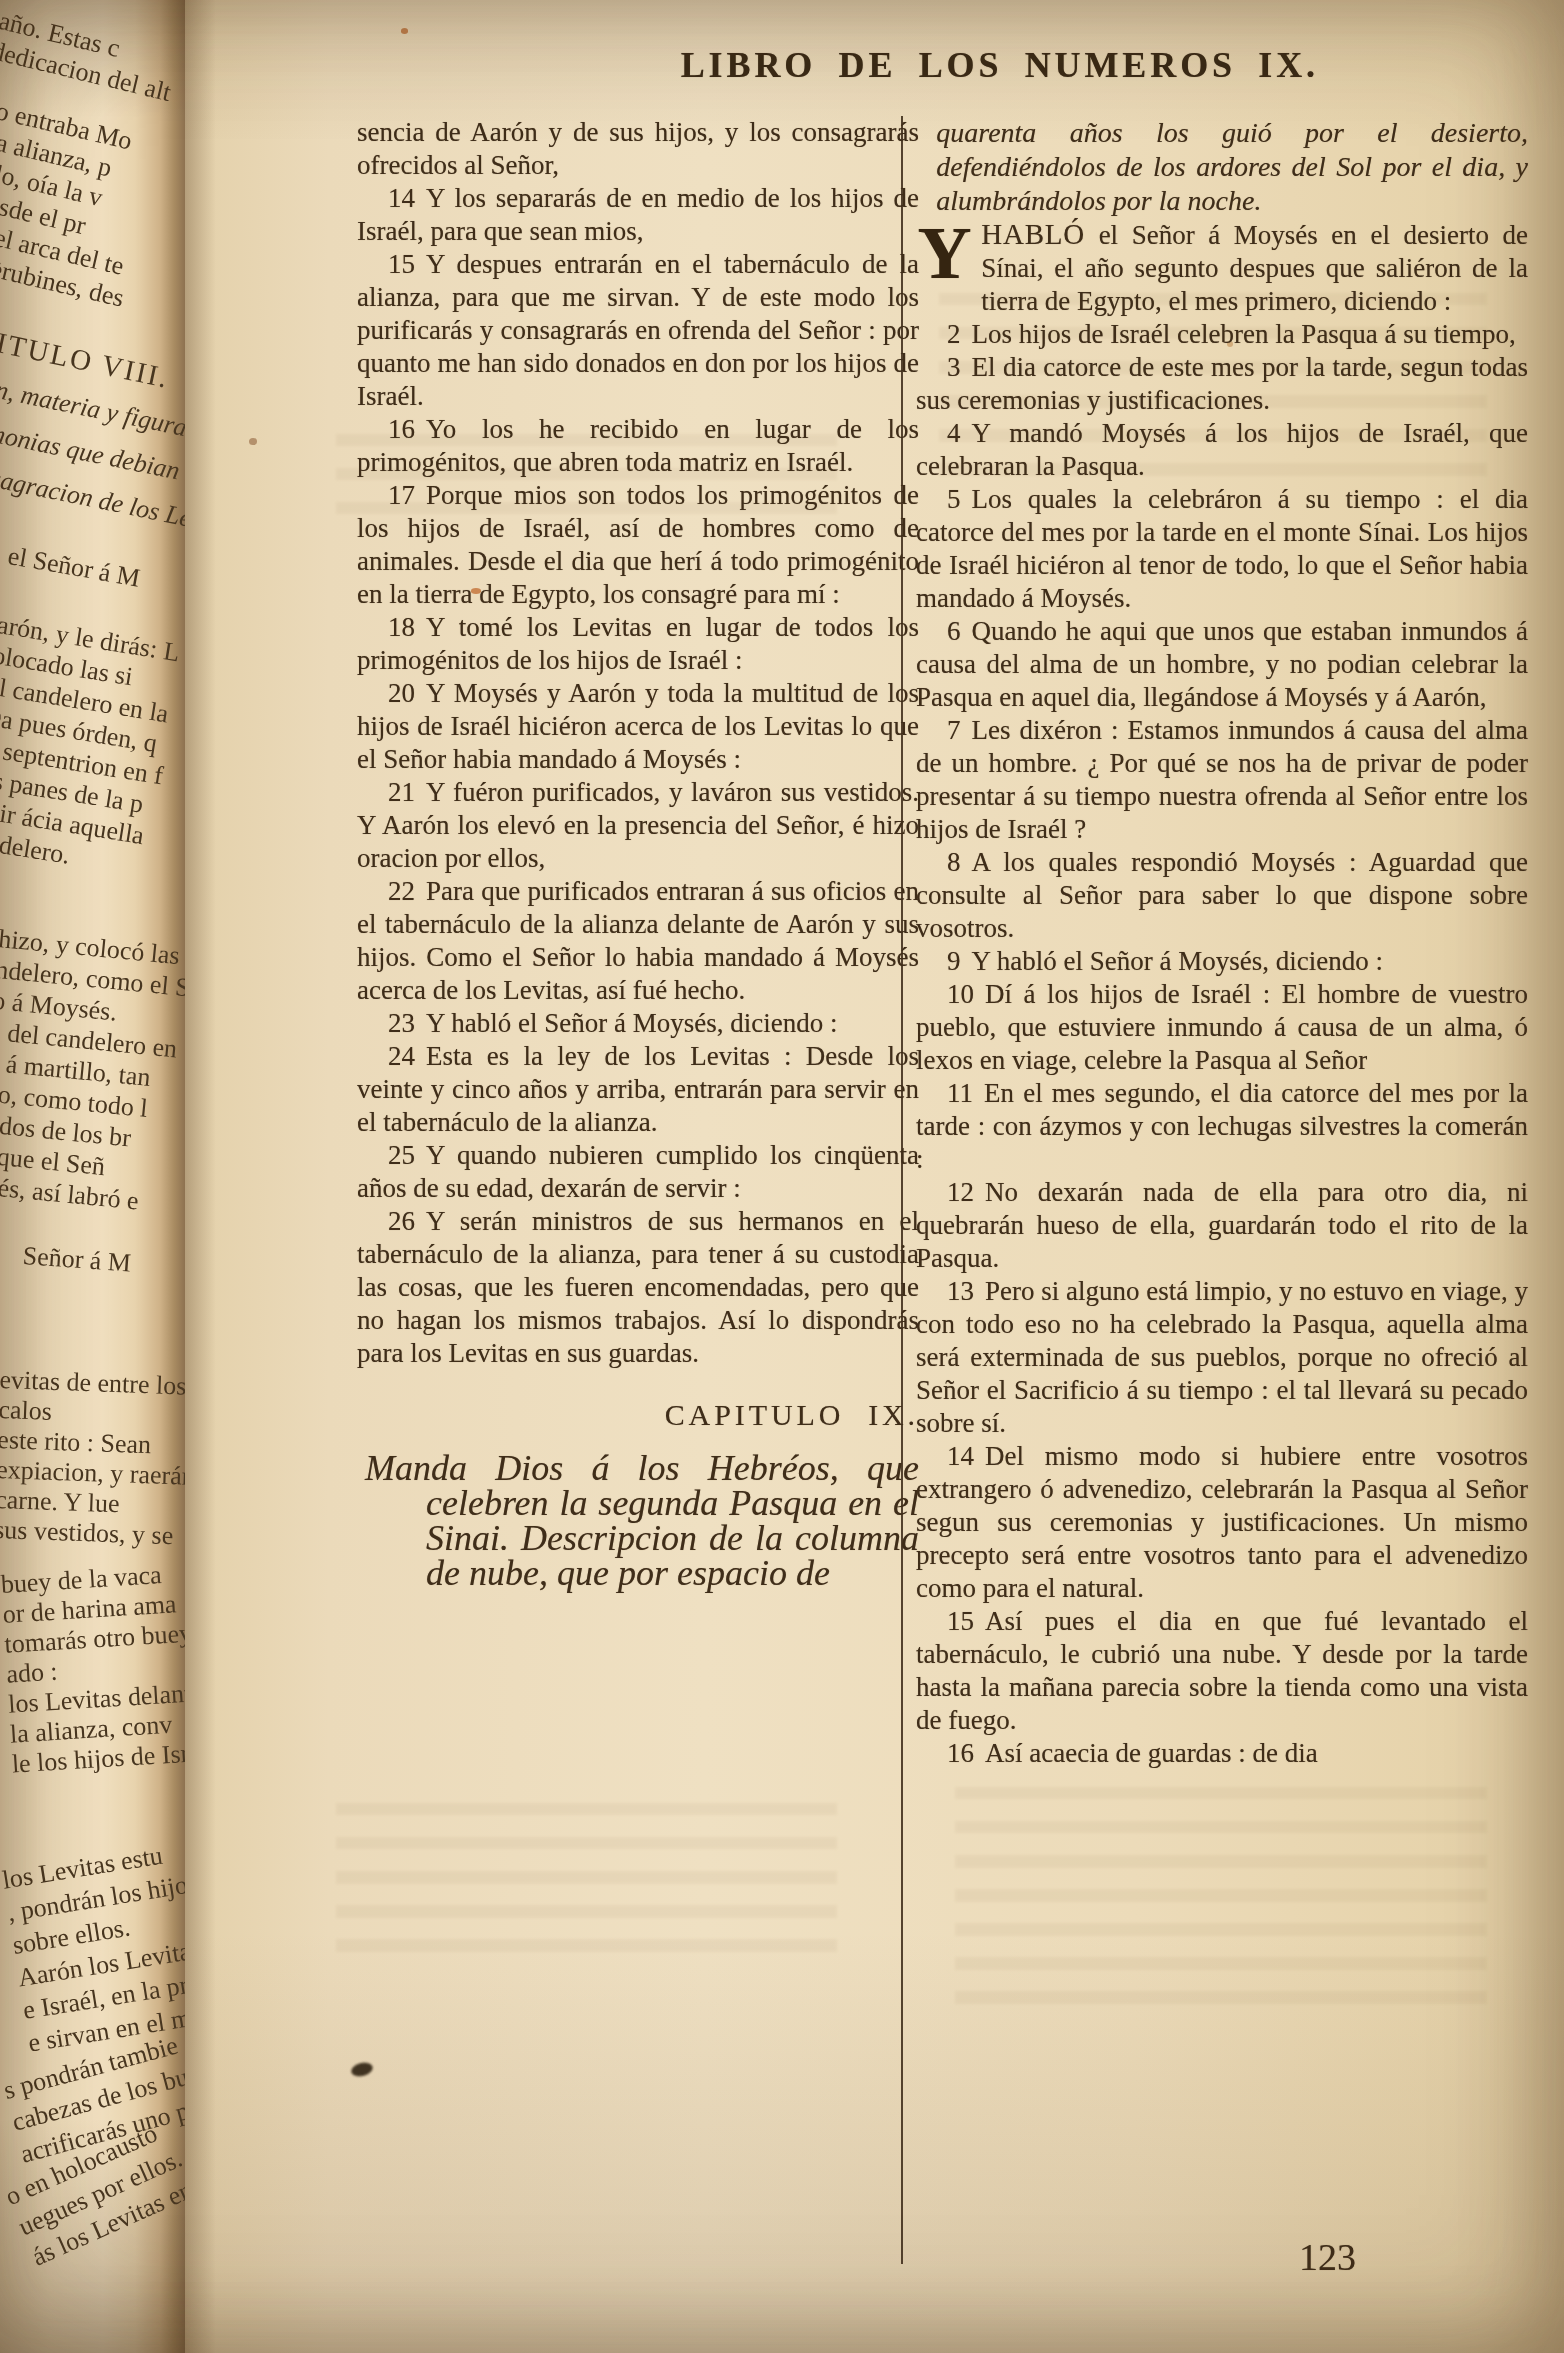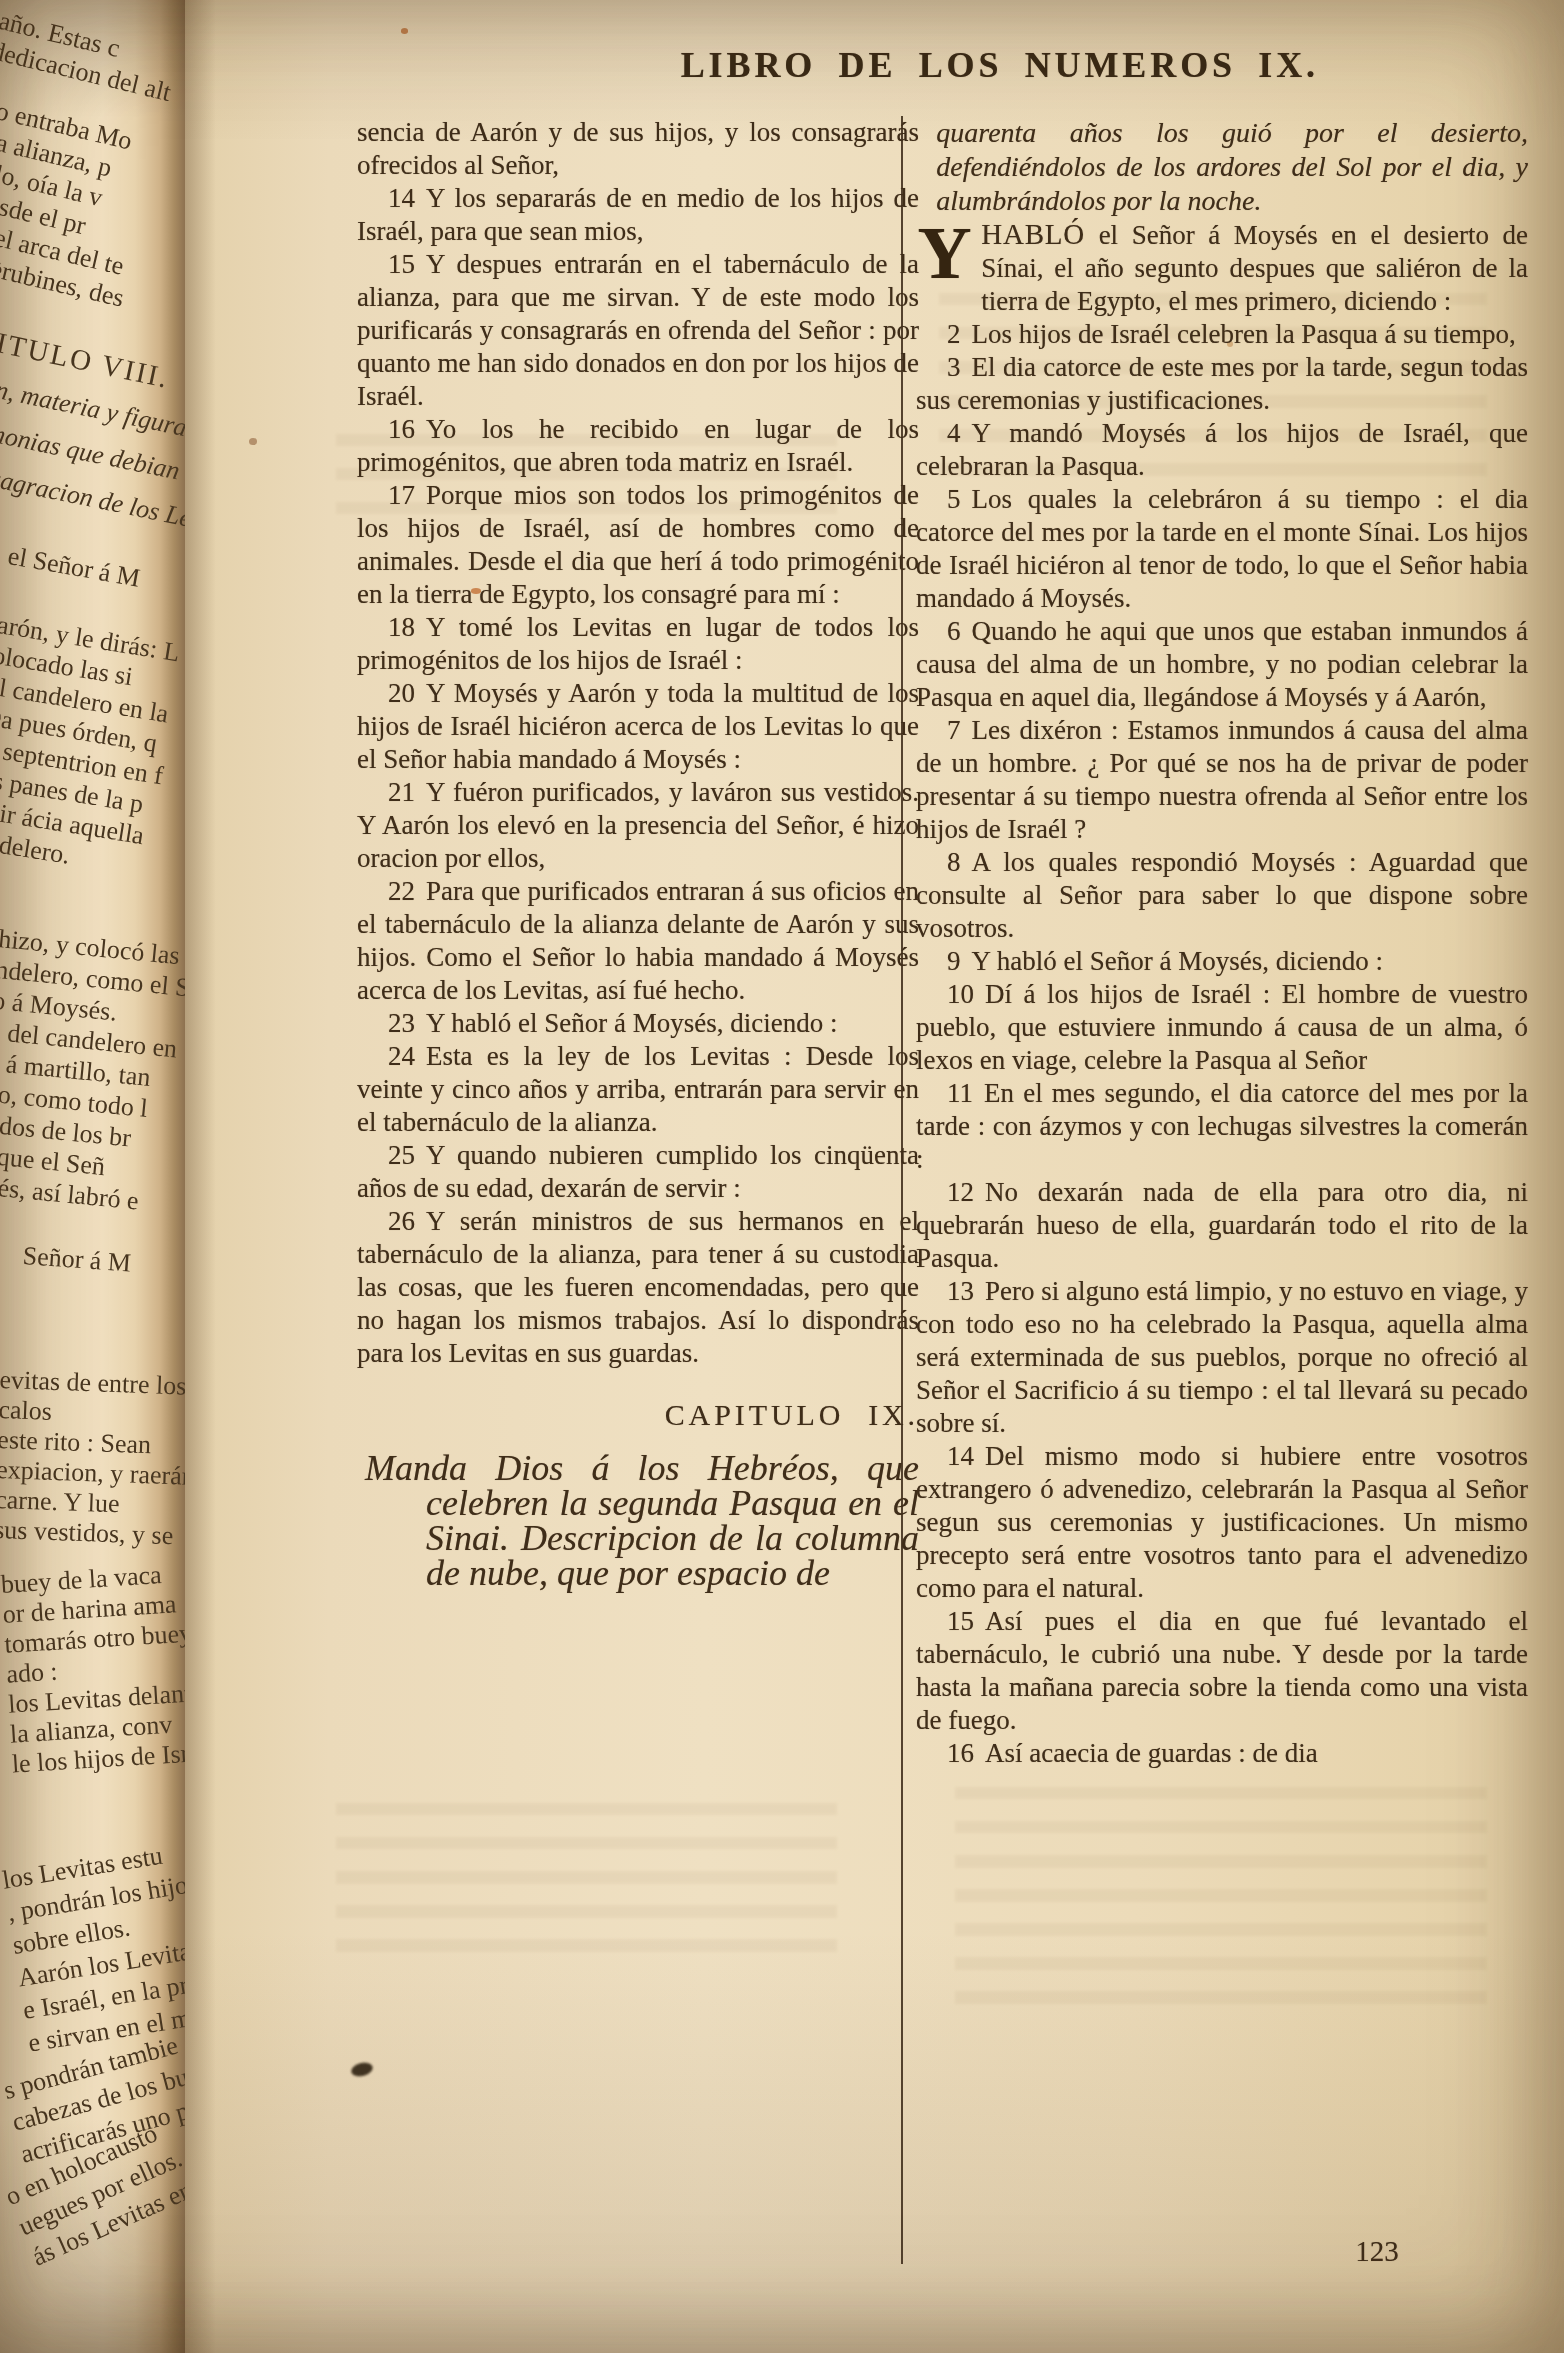--- a/index.html
+++ b/index.html
@@ -74,21 +74,21 @@
   .summary{
     font-style:italic;font-size:36px;line-height:35px;
     padding-left:69px;text-indent:-61px;
   }
 
   .italic-cont{font-style:italic;font-size:28px;line-height:34px;padding-left:20.3px;}
   .opening{text-indent:0;}
   .dropcap{float:left;font-size:75px;line-height:64px;height:66px;padding:3.1px 9.4px 0 1.6px;font-weight:bold;color:#352511;}
   .caps{font-size:29px;letter-spacing:0.8px;}
 
-  .pagenum{position:absolute;left:1299px;top:2235px;width:156px;text-align:center;font-size:29px;
+  .pagenum{position:absolute;left:1299px;top:2235px;width:156px;text-align:left;font-size:38px;
            text-shadow:0 0 0.8px rgba(63,45,25,.45);}
 
   
   .fleck{position:absolute;border-radius:50%;pointer-events:none;}
   .fleck1{left:401px;top:28px;width:7px;height:5.5px;background:#b56a33;opacity:.8;}
   .fleck2{left:471px;top:588px;width:10.2px;height:5.5px;background:#c06a2e;opacity:.75;}
   .fleck3{left:249px;top:438px;width:7.8px;height:7px;background:#8a5a33;opacity:.55;}
   .fleck4{left:1227px;top:341px;width:6.3px;height:6.3px;background:#b97f42;opacity:.5;}
   .smudge{position:absolute;left:351px;top:2063px;width:22px;height:13.3px;background:#241808;border-radius:50%;
           filter:blur(1.2px);transform:rotate(-14deg);opacity:.85;pointer-events:none;}

